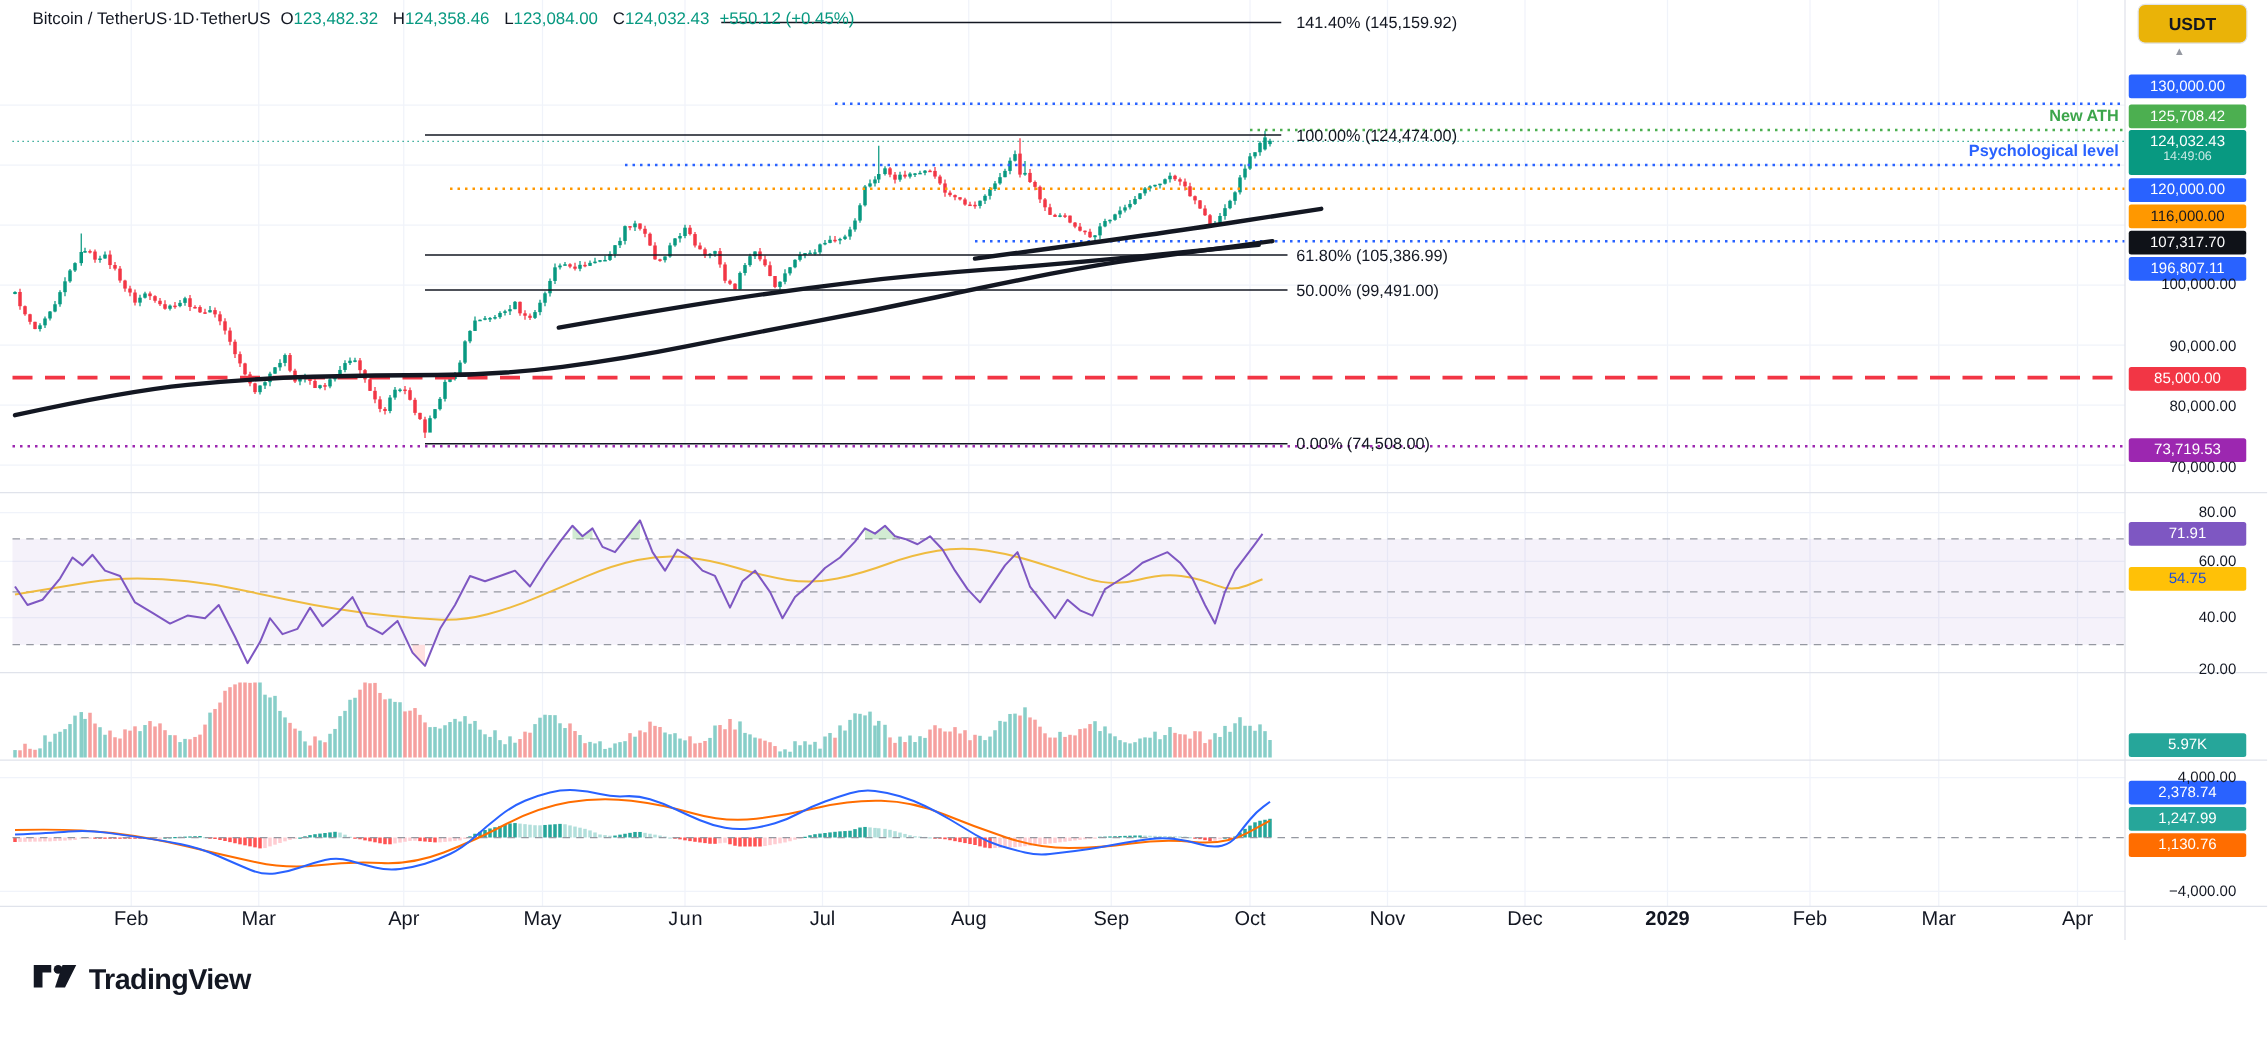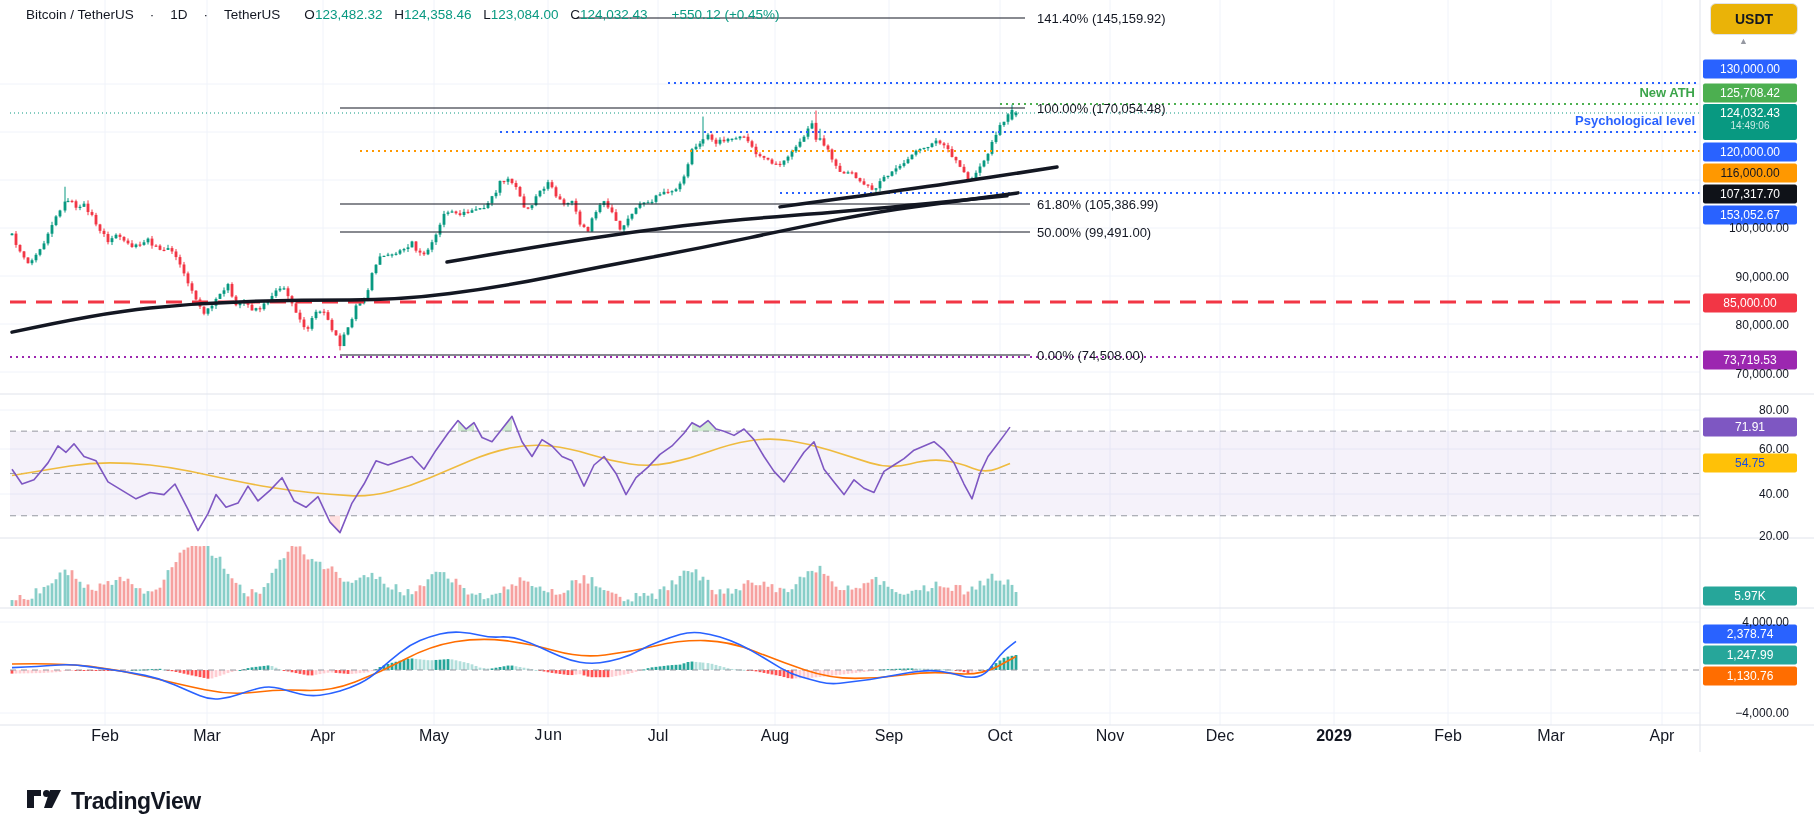--- a/index.html
+++ b/index.html
@@ -1,37 +1,37 @@
 <!DOCTYPE html>
 <html><head>
 <meta charset="utf-8">
 <style>
   html,body{margin:0;padding:0;background:#fff;}
   #app{position:relative;width:1814px;height:830px;background:#fff;overflow:hidden;
        font-family:"Liberation Sans",sans-serif;color:#131722;}
   #chart-svg{position:absolute;left:0;top:0;}
-  .hdr{position:absolute;left:26px;top:7px;font-size:13.5px;display:flex;gap:16px;align-items:center;white-space:nowrap;}
+  .hdr{position:absolute;left:26px;top:7px;font-size:13.5px;display:flex;gap:0;align-items:center;white-space:nowrap;}
   .hdr .sym{font-weight:400;color:#131722;}
   .hdr .ohlc span.k{color:#131722;margin-left:8px;}
   .hdr .ohlc span.v{color:#089981;}
   .hdr .chg{color:#089981;margin-left:8px;}
   .cur-btn{position:absolute;right:16px;top:3px;width:86px;height:30px;border:1px solid #e0e3eb;
            border-radius:6px;background:#eab308;font-size:14px;font-weight:700;color:#131722;
            display:flex;align-items:center;justify-content:center;}
   .caret{position:absolute;right:66px;top:36px;color:#9598a1;font-size:9px;}
   .pl{position:absolute;left:1703px;width:94px;height:19px;line-height:19px;border-radius:2px;
       font-size:12px;text-align:center;transform:translateY(-50%);white-space:nowrap;}
   .pl.plain{background:transparent;color:#131722;text-align:right;padding-right:8px;width:86px;}
   .pl.cur{height:34px;line-height:normal;padding-top:2px;}
   .pl .sub{font-size:10px;color:rgba(255,255,255,.8);line-height:12px;}
   .fibl{position:absolute;left:1037px;transform:translateY(-50%);font-size:13px;color:#131722;white-space:nowrap;}
   .ann{position:absolute;right:119px;transform:translateY(-50%);font-size:13px;font-weight:700;white-space:nowrap;}
   .tl{position:absolute;top:727px;transform:translateX(-50%);font-size:16px;color:#131722;}
   .tl.bold{font-weight:700;}
-  .logo{position:absolute;left:26px;top:770px;display:flex;align-items:center;gap:9px;margin-top:18px;}
+  .logo{position:absolute;left:26px;top:770px;display:flex;align-items:center;gap:9px;}
   .logo .txt{font-size:23px;font-weight:800;color:#131722;letter-spacing:-.5px;}
 </style>
 </head>
 <body>
 
 <div id="app">
 
   <svg id="chart-svg" width="1814" height="830">
       <line x1="105" y1="0" x2="105" y2="725" stroke="#f0f3fa" stroke-width="1"></line>
       <line x1="207" y1="0" x2="207" y2="725" stroke="#f0f3fa" stroke-width="1"></line>
@@ -1125,21 +1125,21 @@
   <div class="ann" id="ann-ath" style="top: 92px; color: rgb(60, 165, 75);">New ATH</div>
   <div class="ann" id="ann-psy" style="top: 120px; color: rgb(41, 98, 255);">Psychological level</div>
 
   <div id="labels-layer">
       <div class="pl" style="top: 69px; background: rgb(41, 98, 255); color: rgb(255, 255, 255);">130,000.00</div>
       <div class="pl" style="top: 93px; background: rgb(76, 175, 80); color: rgb(255, 255, 255);">125,708.42</div>
       <div class="pl cur" style="top: 122px; background: rgb(8, 153, 129); color: rgb(255, 255, 255);">124,032.43<div class="sub">14:49:06</div></div>
       <div class="pl" style="top: 152px; background: rgb(41, 98, 255); color: rgb(255, 255, 255);">120,000.00</div>
       <div class="pl" style="top: 173px; background: rgb(255, 152, 0); color: rgb(19, 23, 34);">116,000.00</div>
       <div class="pl" style="top: 194px; background: rgb(15, 18, 24); color: rgb(255, 255, 255);">107,317.70</div>
-      <div class="pl" style="top: 215px; background: rgb(41, 98, 255); color: rgb(255, 255, 255);">153,052.67</div>
+      <div class="pl" style="top: 215px; background: rgb(41, 98, 255); color: rgb(255, 255, 255);">196,807.11</div>
       <div class="pl" style="top: 303px; background: rgb(242, 54, 69); color: rgb(255, 255, 255);">85,000.00</div>
       <div class="pl" style="top: 360px; background: rgb(156, 39, 176); color: rgb(255, 255, 255);">73,719.53</div>
       <div class="pl" style="top: 427px; background: rgb(126, 87, 194); color: rgb(255, 255, 255);">71.91</div>
       <div class="pl" style="top: 463px; background: rgb(255, 193, 7); color: #1d4ed8;">54.75</div>
       <div class="pl" style="top: 596px; background: rgb(38, 166, 154); color: rgb(255, 255, 255);">5.97K</div>
       <div class="pl" style="top: 634px; background: rgb(41, 98, 255); color: rgb(255, 255, 255);">2,378.74</div>
       <div class="pl" style="top: 655px; background: rgb(38, 166, 154); color: rgb(255, 255, 255);">1,247.99</div>
       <div class="pl" style="top: 676px; background: rgb(255, 109, 0); color: rgb(255, 255, 255);">1,130.76</div>
       <div class="pl plain" style="top: 228px;">100,000.00</div>
       <div class="pl plain" style="top: 277px;">90,000.00</div>
@@ -1164,21 +1164,21 @@
       <div class="tl" style="left: 1000px;">Oct</div>
       <div class="tl" style="left: 1110px;">Nov</div>
       <div class="tl" style="left: 1220px;">Dec</div>
       <div class="tl bold" style="left: 1334px;">2029</div>
       <div class="tl" style="left: 1448px;">Feb</div>
       <div class="tl" style="left: 1551px;">Mar</div>
       <div class="tl" style="left: 1662px;">Apr</div>
     </div>
   <div id="fib-layer">
       <div class="fibl" style="top: 18px;">141.40% (145,159.92)</div>
-      <div class="fibl" style="top: 108px;">100.00% (170,054.48)</div>
+      <div class="fibl" style="top: 108px;">100.00% (124,474.00)</div>
       <div class="fibl" style="top: 204px;">61.80% (105,386.99)</div>
       <div class="fibl" style="top: 232px;">50.00% (99,491.00)</div>
       <div class="fibl" style="top: 355px;">0.00% (74,508.00)</div>
     </div>
 
   <div class="logo">
     <svg width="36" height="26" viewBox="0 0 36 26">
       <path d="M1 1 h14 v6 h-7 v12 h-7 z" fill="#131722"></path>
       <circle cx="20.5" cy="4.5" r="3.5" fill="#131722"></circle>
       <path d="M24 1 h11 l-9 18 h-8 z" fill="#131722"></path>

